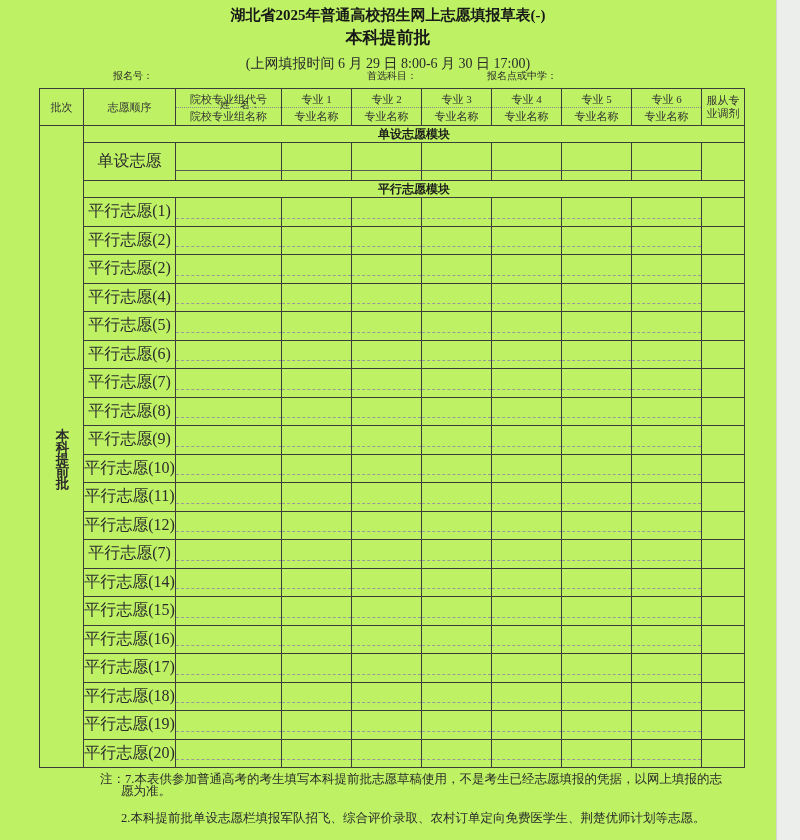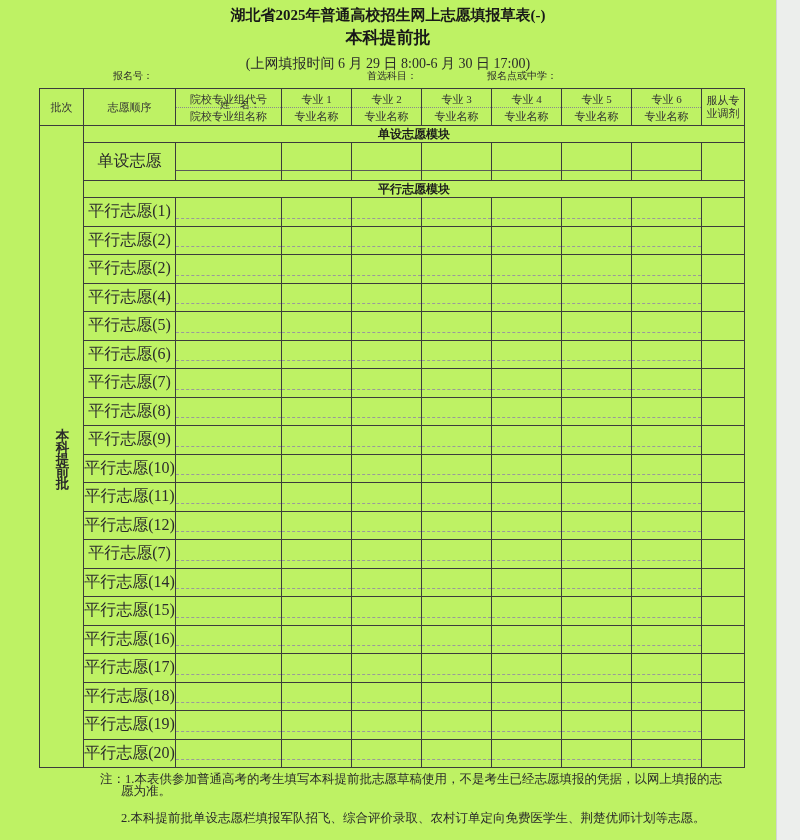--- a/index.html
+++ b/index.html
@@ -690,19 +690,19 @@
           </td>
     <td>
             <div class="half dash"></div>
           </td>
     <td></td>
   </tr>
 </tbody>
   </table>
 
   <div class="notes">
-    <div class="n1">注：1.本表供参加普通高考的考生填写本科提前批志愿草稿使用，不是考生已经志愿填报的凭据，以网上填报的志</div>
+    <div class="n1">注：7.本表供参加普通高考的考生填写本科提前批志愿草稿使用，不是考生已经志愿填报的凭据，以网上填报的志</div>
     <div class="n2">愿为准。</div>
     <div class="n3">2.本科提前批单设志愿栏填报军队招飞、综合评价录取、农村订单定向免费医学生、荆楚优师计划等志愿。</div>
   </div>
 
   <div class="right-strip"></div>
 </div>
 
 </body></html>

